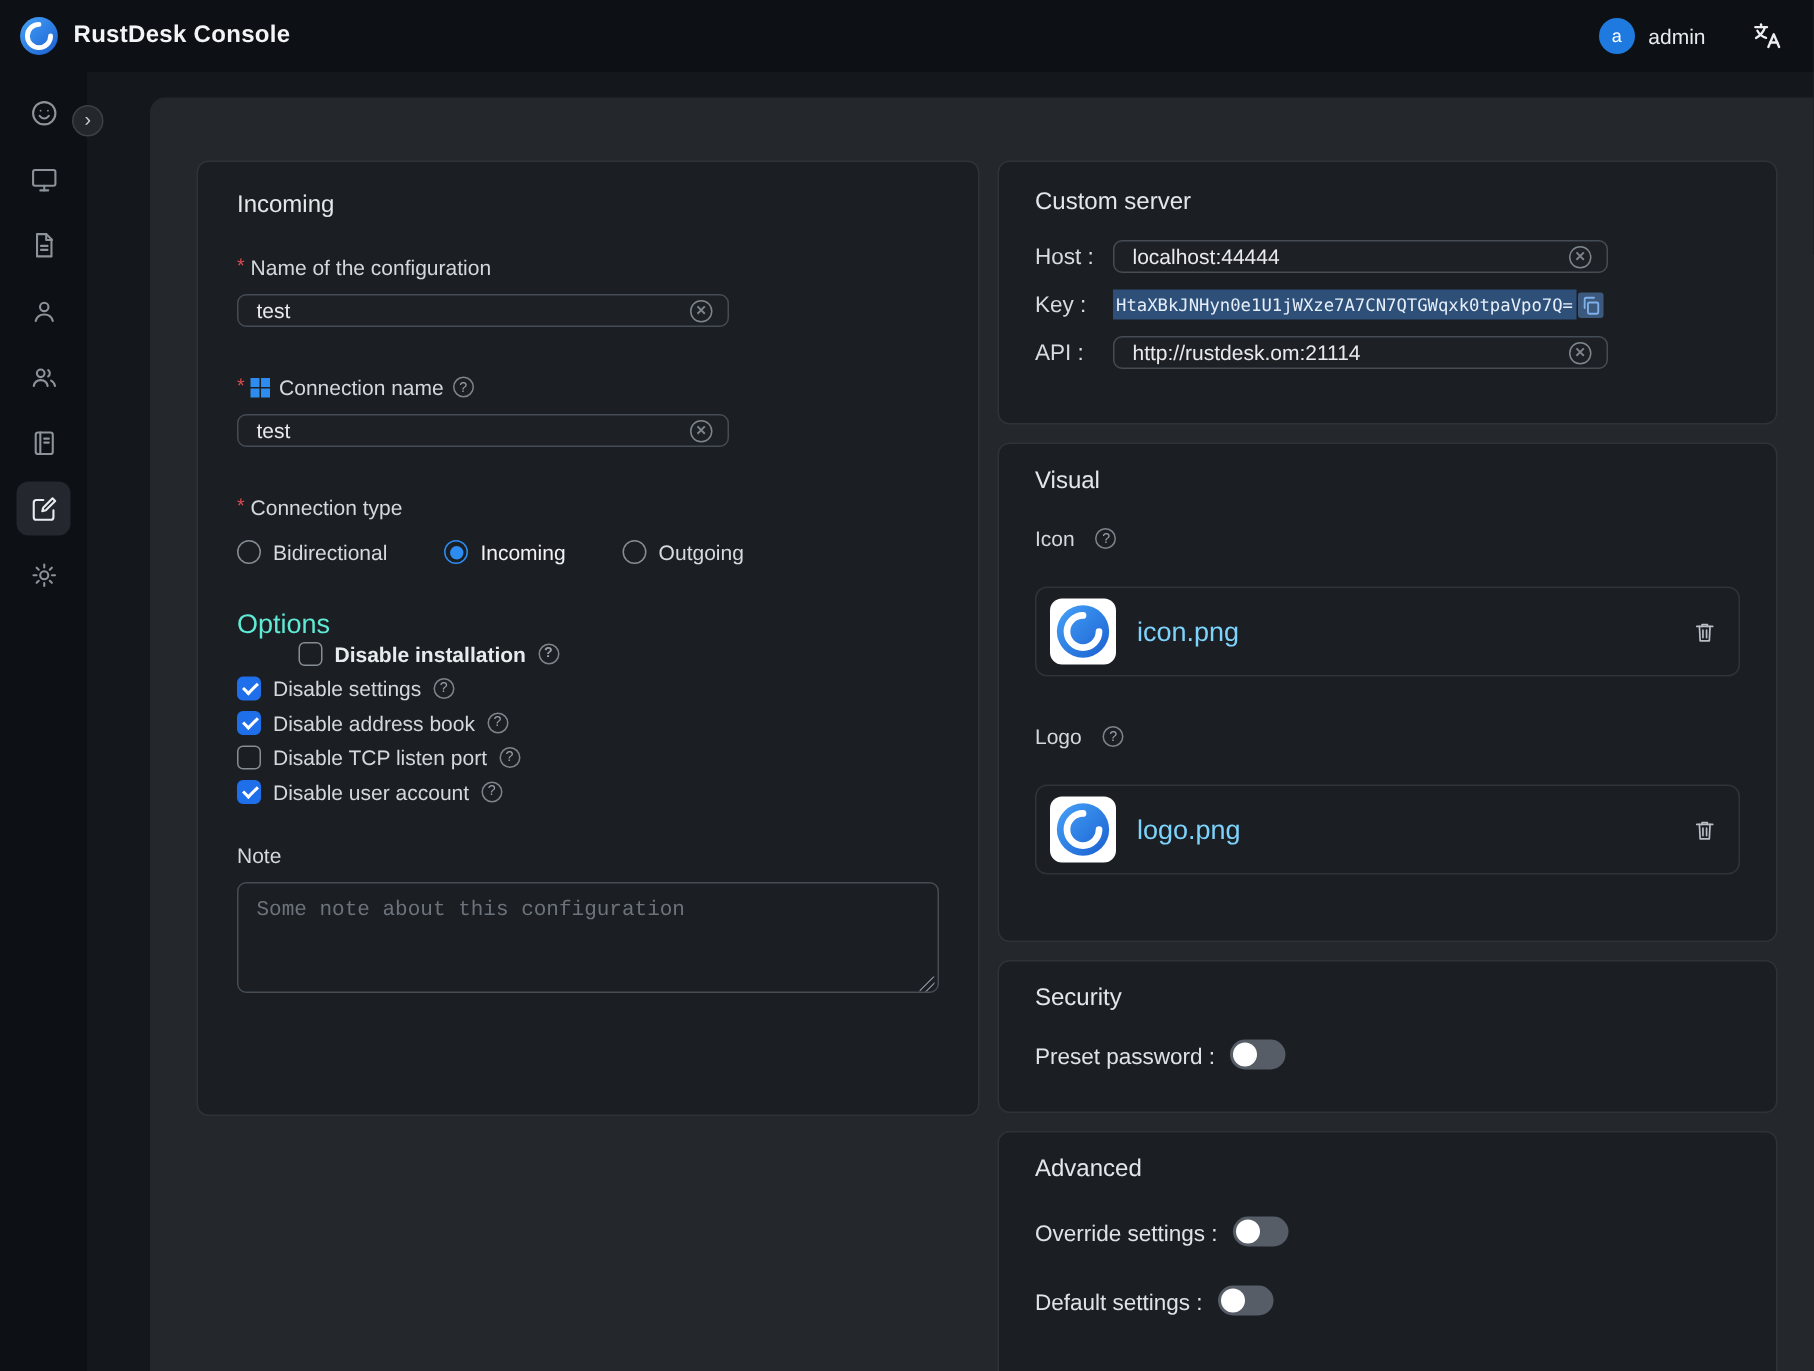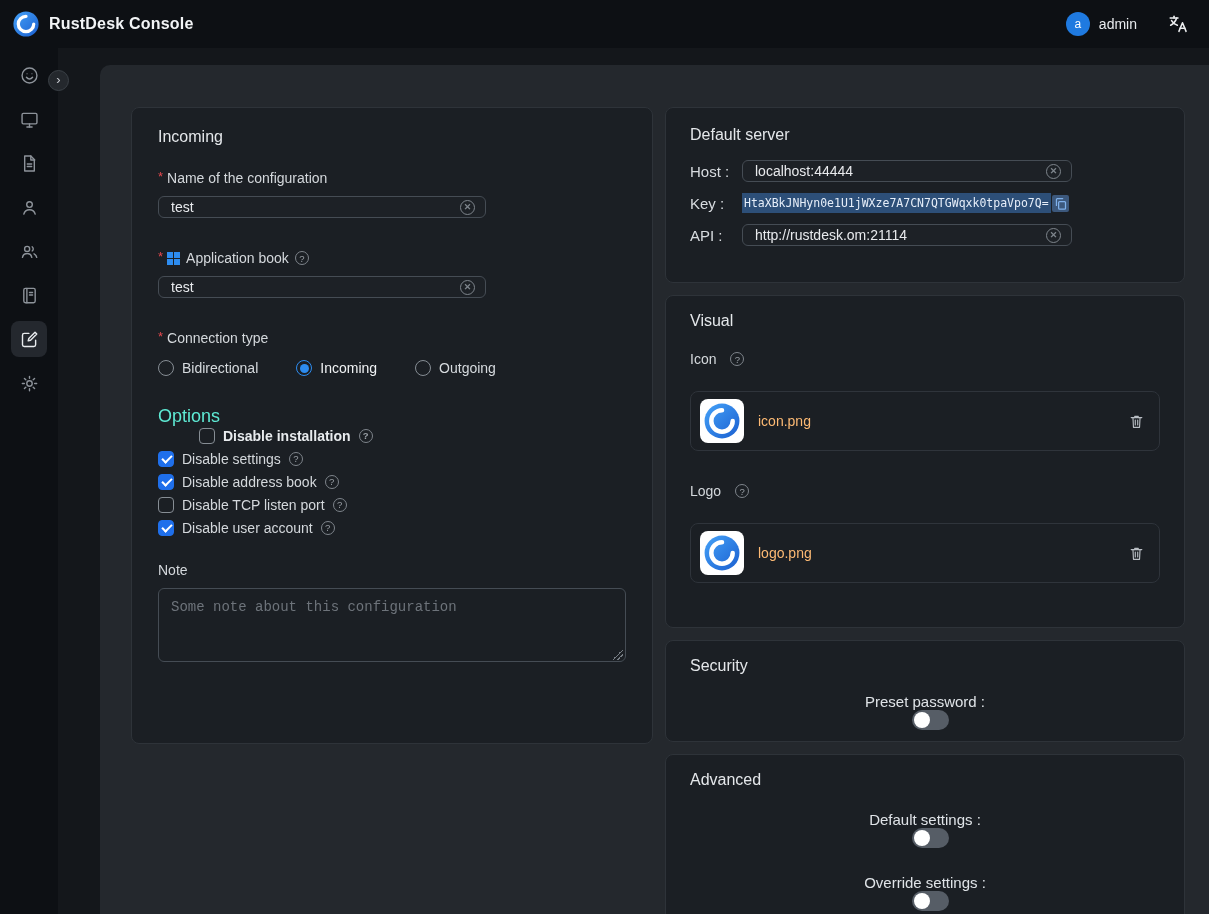--- a/index.html
+++ b/index.html
@@ -136,26 +136,26 @@
   .card-visual { height:333px; padding:16px 24px 50px; }
   .card-visual .card-title { margin-bottom:21px; }
   .v-label { display:flex; align-items:center; gap:14px; font-size:14px; color:#d4d8dc; margin-bottom:24px; }
   .v-label.second { margin-top:32px; }
   .file-box {
     display:flex; align-items:center; height:60px;
     border:1px solid #2f343b; border-radius:8px; padding:8px 14px 8px 9px; background:#1b1f24;
   }
   .thumb { width:44px; height:44px; border-radius:8px; background:#fff; display:flex; align-items:center; justify-content:center; flex:none; }
   .thumb svg { width:36px; height:36px; }
-  .file-link { margin-left:14px; font-size:14px; color:#fdba74; cursor:pointer; }
+  .file-link { margin-left:14px; font-size:18px; color:#7dd3fc; cursor:pointer; }
   .trash { margin-left:auto; width:17px; height:19px; color:#b9bec4; cursor:pointer; flex:none; }
 
   .card-sec { height:102px; padding:16px 24px; }
   .card-sec .card-title { margin-bottom:18px; }
-  .toggle-row { display:flex; align-items:center; margin-bottom:26px;flex-direction:column; }
+  .toggle-row { display:flex; align-items:flex-end; margin-bottom:26px; }
   .toggle-row .t-label { font-size:15px; color:#dfe3e7; }
   .switch { margin-left:10px; width:37px; height:20px; border-radius:10px; background:#565d66; position:relative; cursor:pointer; flex:none; }
   .switch::after { content:""; position:absolute; top:2px; left:2px; width:16px; height:16px; border-radius:50%; background:#fff; }
 
   .card-adv { height:230px; padding:16px 24px; }
   .card-adv .card-title { margin-bottom:22px; }
 </style>
 </head>
 <body>
 
@@ -263,21 +263,21 @@
     </div>
 
     <div class="flabel">
       <span class="req">*</span>
       <span class="win-icon">
           <i></i>
           <i></i>
           <i></i>
           <i></i>
         </span>
-      <span>Application book</span>
+      <span>Connection name</span>
       <span class="help">?</span>
     </div>
     <div class="input-box w328 mb32">
       <input value="test" style="">
       <span class="clear-icon">✕</span>
     </div>
 
     <div class="flabel" style="margin-bottom:14px">
       <span class="req">*</span>
       <span>Connection type</span>
@@ -328,21 +328,21 @@
     <div class="note-label">Note</div>
     <div class="note-wrap">
       <textarea placeholder="Some note about this configuration" style=""></textarea>
       <span class="resize-grip"></span>
     </div>
   </section>
 
   <div class="col-right">
 
     <section class="card card-cs">
-      <h2 class="card-title">Default server</h2>
+      <h2 class="card-title">Custom server</h2>
       <div class="cs-row">
         <span class="cs-label">Host :</span>
         <div class="input-box cs-input">
           <input value="localhost:44444" style="">
           <span class="clear-icon">✕</span>
         </div>
       </div>
       <div class="cs-row">
         <span class="cs-label">Key :</span>
         <div class="key-wrap">
@@ -410,23 +410,23 @@
       <h2 class="card-title">Security</h2>
       <div class="toggle-row">
         <span class="t-label">Preset password :</span>
         <span class="switch"></span>
       </div>
     </section>
 
     <section class="card card-adv">
       <h2 class="card-title">Advanced</h2>
       <div class="toggle-row">
+        <span class="t-label">Override settings :</span>
+        <span class="switch"></span>
+      </div>
+      <div class="toggle-row">
         <span class="t-label">Default settings :</span>
         <span class="switch"></span>
       </div>
-      <div class="toggle-row">
-        <span class="t-label">Override settings :</span>
-        <span class="switch"></span>
-      </div>
     </section>
 
   </div>
 </main>
 
 </body></html>

